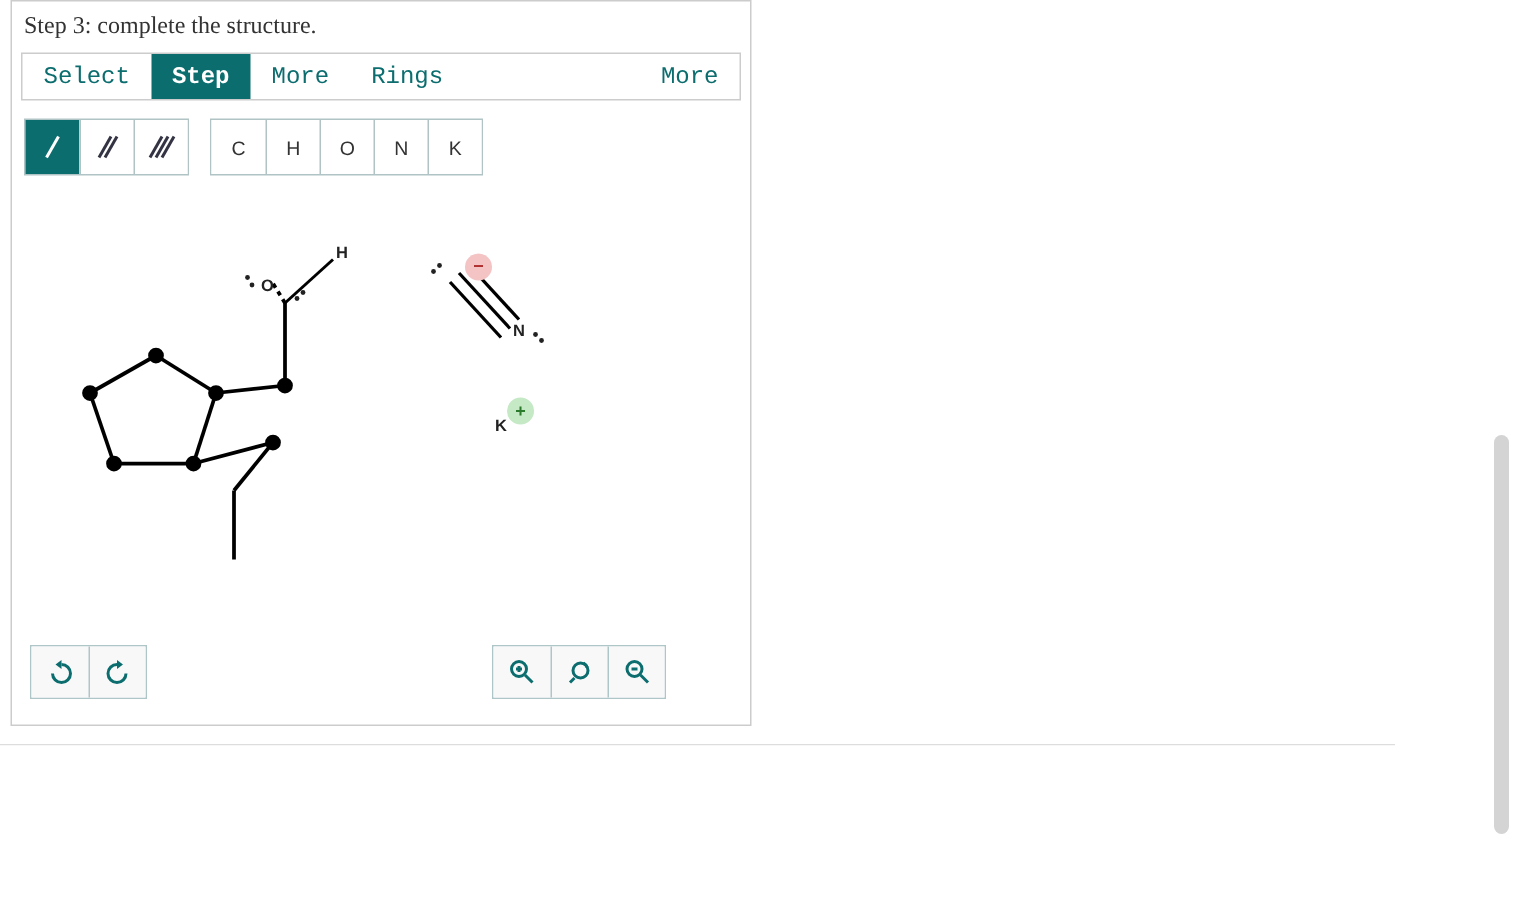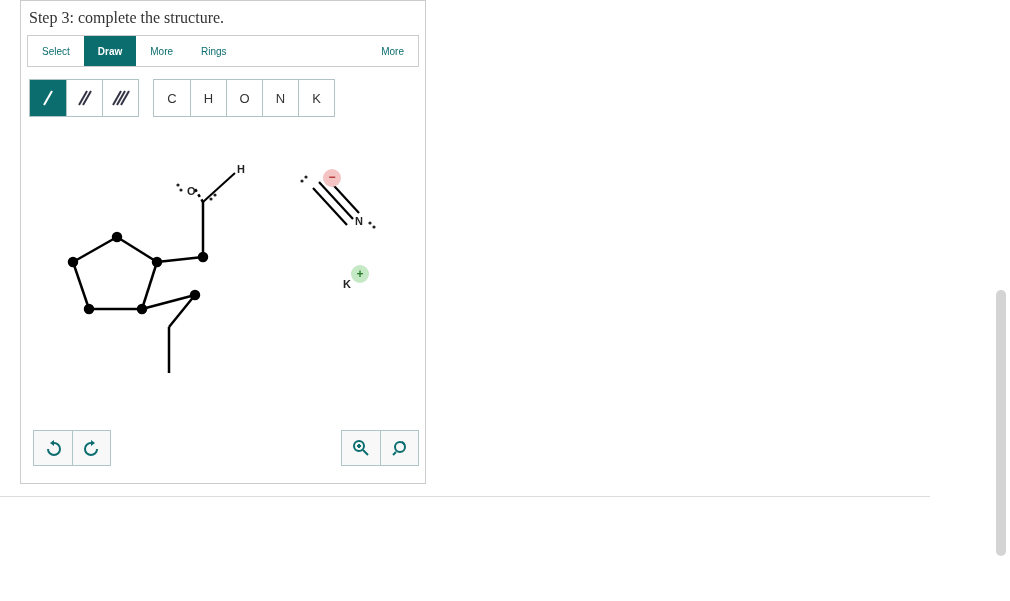--- a/index.html
+++ b/index.html
@@ -8,45 +8,46 @@
     font-family: Georgia, 'Times New Roman', serif;
     background: #fff;
     color: #333;
   }
   .page-wrap {
     width: 930px;
     padding-bottom: 12px;
     border-bottom: 1px solid #ddd;
   }
   .editor-outer {
-    width: 406px;
-    margin-left: 20px;
+    width: 494px;
+    margin-left: 7px;
     border: 1px solid #ccc;
     background: #fff;
     padding: 6px;
   }
   .title {
     font-size: 16px;
     padding: 2px 2px 8px 2px;
   }
   .tab-row {
     border: 1px solid #ccc;
     background: #fff;
     font-family: Arial, sans-serif;
     display: flex;
     align-items: stretch;
     height: 32px;
   }
   .tab {
-    font-size: 10px;
+    font-size: 16px;
     color: #0c6d6f;
     padding: 0 14px;
     display: flex;
     align-items: center;
     cursor: pointer;
+    font-family: Liberation Mono, monospace;
   }
   .tab.active {
     background: #0c6d6f;
     color: #fff;
     font-weight: bold;
   }
   .tab-spacer { flex: 1; }
 
   .shelf-row {
     display: flex;
@@ -139,21 +140,21 @@
 </head>
 <body>
 
 <div class="page-wrap">
   <div class="editor-outer">
 
     <div class="title">Step 3: complete the structure.</div>
 
     <div class="tab-row">
       <div class="tab">Select</div>
-      <div class="tab active">Draw</div>
+      <div class="tab active">Step</div>
       <div class="tab">More</div>
       <div class="tab">Rings</div>
       <div class="tab-spacer"></div>
       <div class="tab">More</div>
     </div>
 
     <div class="shelf-row">
       <div class="bond-group">
         <div class="bond-btn active">
           <svg width="16" height="20">

